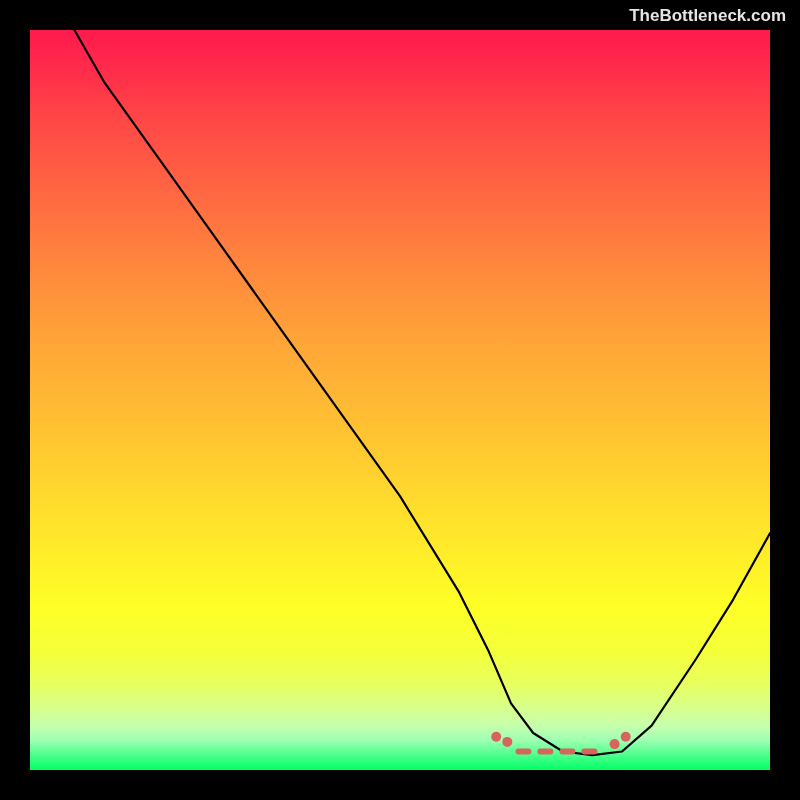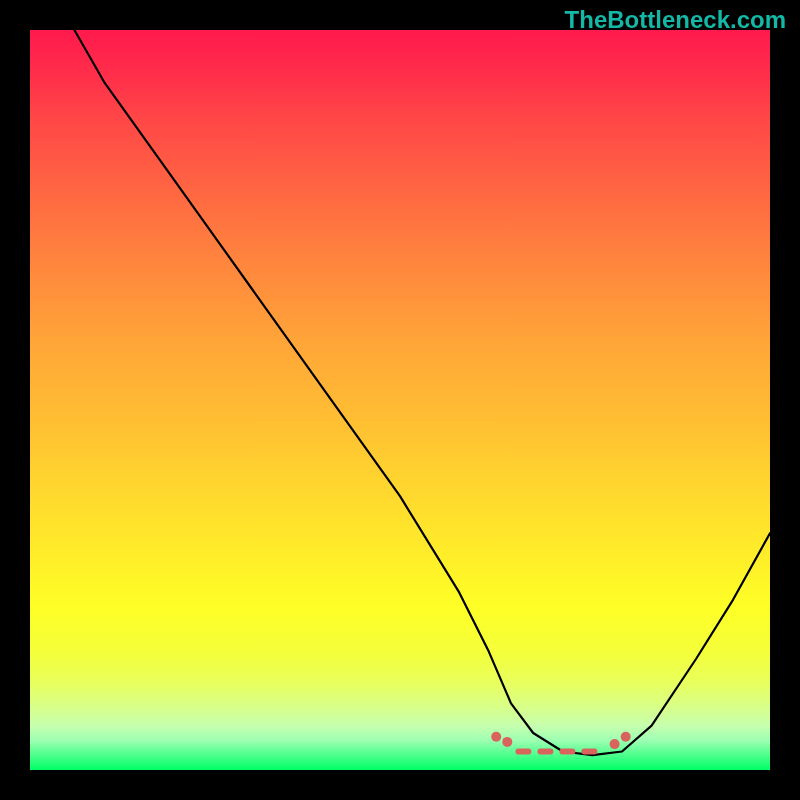--- a/index.html
+++ b/index.html
@@ -8,22 +8,22 @@
     height: 800px;
     background: #000;
     position: relative;
     font-family: Arial, sans-serif;
     overflow: hidden;
   }
   .watermark {
     position: absolute;
     top: 6px;
     right: 14px;
-    color: #14b8a6;
-    font-size: 24px;
+    color: #e5e5e5;
+    font-size: 17px;
     font-weight: bold;
     z-index: 10;
   }
   .plot-area {
     position: absolute;
     left: 30px;
     top: 30px;
     width: 740px;
     height: 740px;
   }

